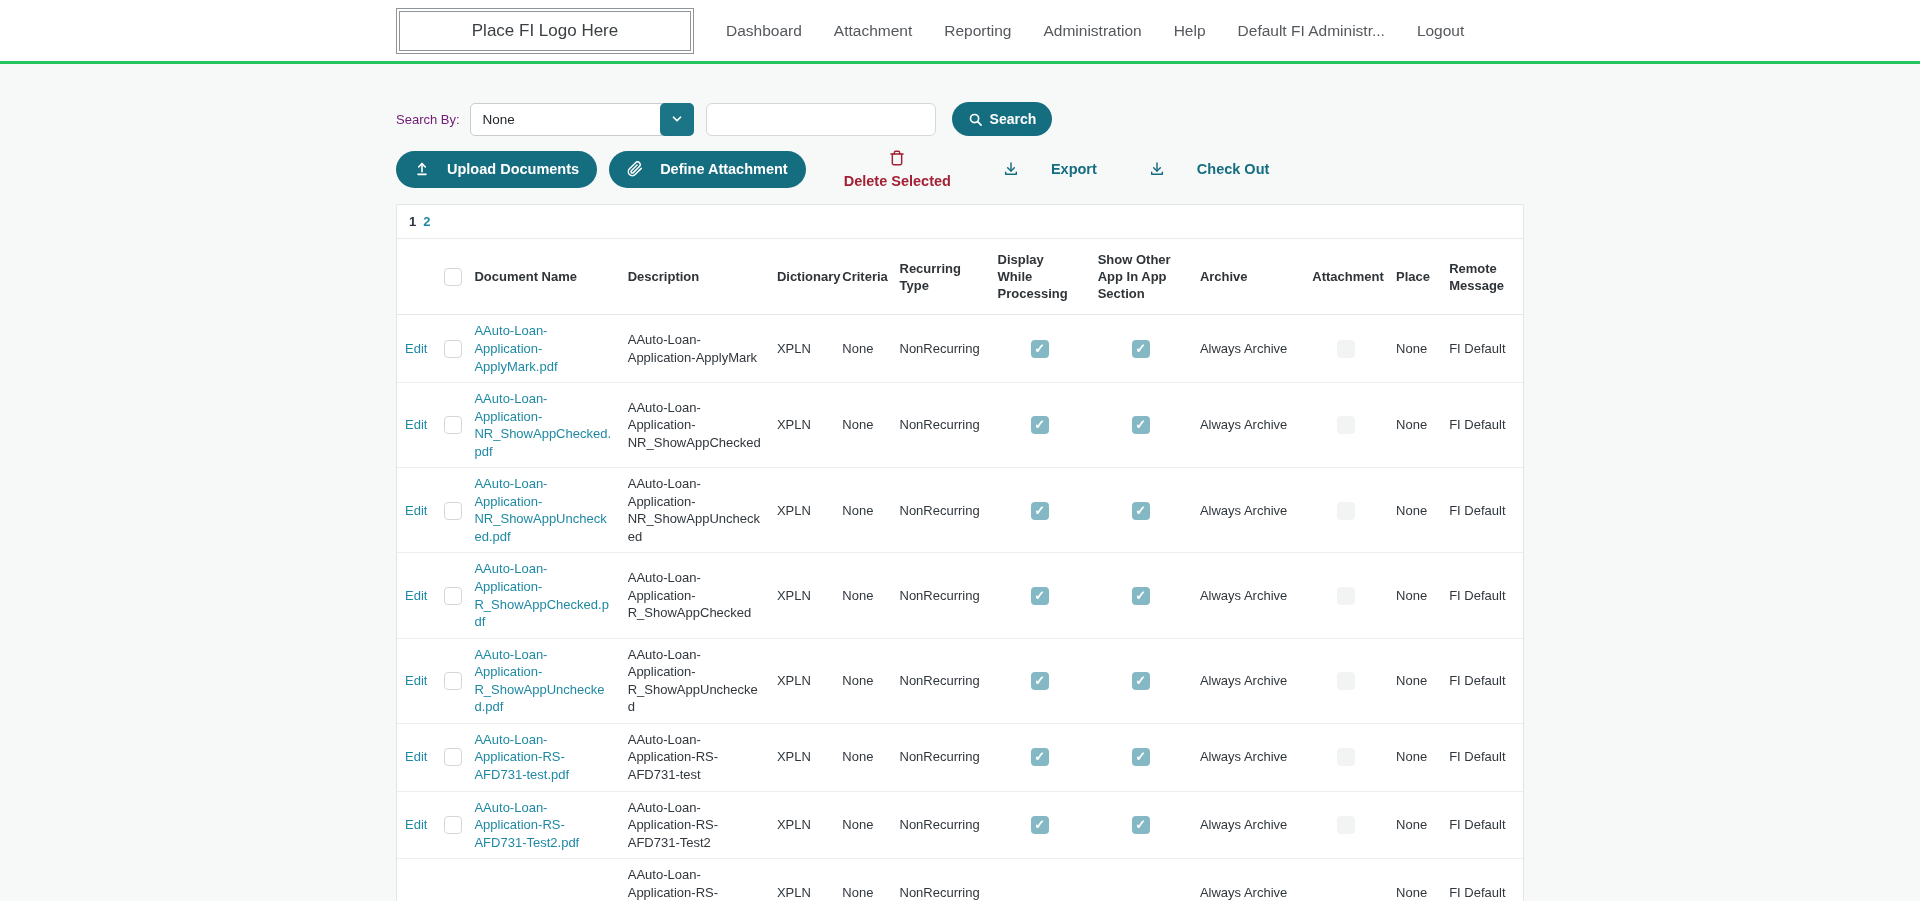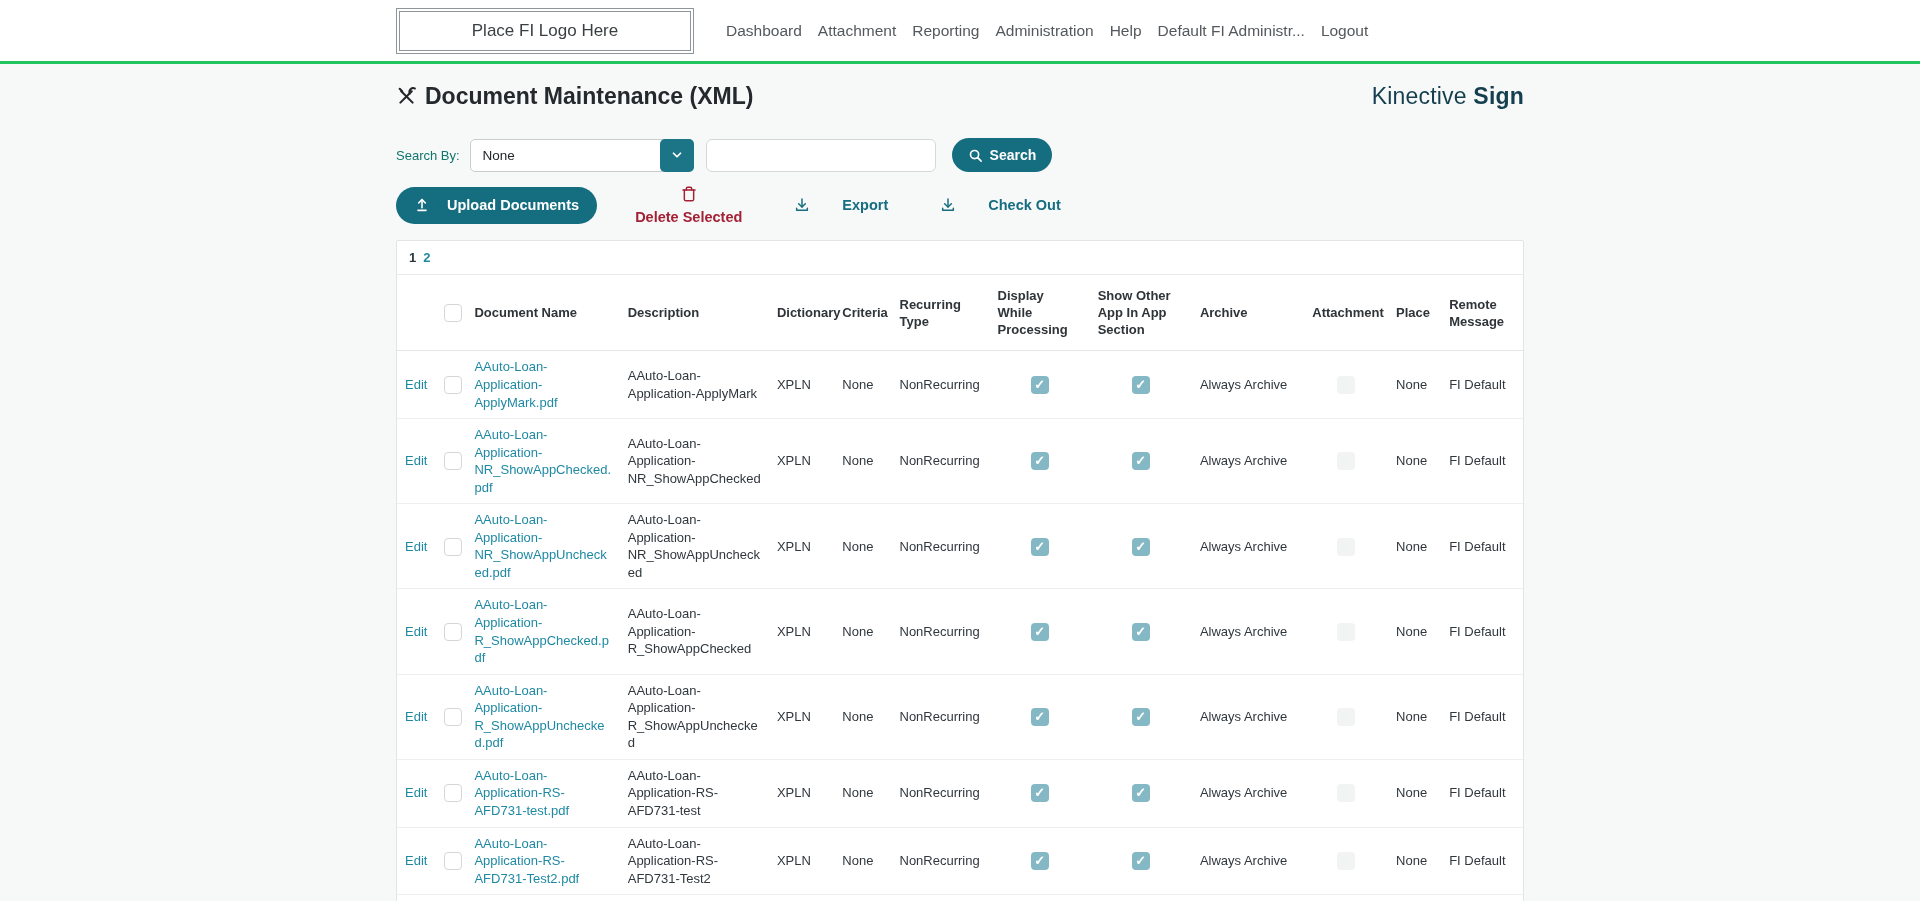--- a/index.html
+++ b/index.html
@@ -29,21 +29,21 @@
     width: 298px;
     height: 46px;
     border: 4px double #8f9598;
     display: flex;
     align-items: center;
     justify-content: center;
     font-size: 17px;
     color: #3a3f42;
     flex: 0 0 auto;
   }
-  .nav-links { display: flex; align-items: center; gap: 16px; }
+  .nav-links { display: flex; align-items: center; gap: 32px; }
   .nav-link {
     font-size: 15.5px;
     color: #54585c;
     cursor: pointer;
     white-space: nowrap;
   }
 
   
   .main { width: 1128px; margin: 0 auto; padding-top: 14px; }
 
@@ -64,21 +64,21 @@
   .brand { font-size: 23px; color: #133f4f; letter-spacing: .2px; }
   .brand b { font-weight: bold; }
 
   
   .search-row {
     margin-top: 24px;
     display: flex;
     align-items: center;
     height: 34px;
   }
-  .search-label { font-size: 13px; color: #0f766e; margin-right: 10px; }
+  .search-label { font-size: 13px; color: #701a75; margin-right: 10px; }
   .select {
     width: 224px; height: 33px;
     background: #fff;
     border: 1px solid #c9cdd0;
     border-radius: 5px;
     display: flex;
     align-items: center;
     position: relative;
     cursor: pointer;
   }
@@ -246,37 +246,20 @@
       <span class="nav-link">Administration</span>
       <span class="nav-link">Help</span>
       <span class="nav-link">Default FI Administr...</span>
       <span class="nav-link">Logout</span>
     </div>
   </div>
 </div>
 
 <div class="main">
 
-  <div class="title-row">
-    <div class="page-title">
-      <span>
-        <svg width="21" height="21" viewBox="0 0 24 24" fill="none" stroke="#212528" stroke-width="2.4" stroke-linecap="round">
-          <line x1="6" y1="6" x2="19" y2="19"></line>
-          <line x1="18" y1="6" x2="5" y2="19"></line>
-          <path d="M21.5 2.8 a4.3 4.3 0 0 0 -5.7 5.7"></path>
-          <path d="M4.2 3.2 l2.8 2.8"></path>
-        </svg>
-      </span>
-      <span>Document Maintenance (XML)</span>
-    </div>
-    <div class="brand">
-      <span>Kinective</span>
-      <b>Sign</b>
-    </div>
-  </div>
 
   <div class="search-row">
     <span class="search-label">Search By:</span>
     <div class="select">
       <span class="select-value">None</span>
       <span class="select-cap">
         <svg width="14" height="14" viewBox="0 0 24 24" fill="none" stroke="#ffffff" stroke-width="3" stroke-linecap="round" stroke-linejoin="round">
           <polyline points="6 9 12 15 18 9"></polyline>
         </svg>
       </span>
@@ -296,20 +279,28 @@
   <div class="toolbar">
     <button class="pill-btn">
       <span>
         <svg width="16" height="16" viewBox="0 0 24 24" fill="none" stroke="#ffffff" stroke-width="2.4" stroke-linecap="round" stroke-linejoin="round">
           <polyline points="7 9 12 4 17 9"></polyline>
           <line x1="12" y1="4" x2="12" y2="16"></line>
           <line x1="6" y1="20" x2="18" y2="20"></line>
         </svg>
       </span>
       <span>Upload Documents</span>
+    </button>
+    <button class="pill-btn">
+      <span>
+        <svg width="16" height="16" viewBox="0 0 24 24" fill="none" stroke="#ffffff" stroke-width="2.2" stroke-linecap="round" stroke-linejoin="round">
+          <path d="M21.44 11.05l-9.19 9.19a6 6 0 0 1-8.49-8.49l9.19-9.19a4 4 0 0 1 5.66 5.66l-9.2 9.19a2 2 0 0 1-2.83-2.83l8.49-8.48"></path>
+        </svg>
+      </span>
+      <span>Define Attachment</span>
     </button>
     <button class="text-btn danger">
       <span>
         <svg width="16" height="16" viewBox="0 0 24 24" fill="none" stroke="#a32035" stroke-width="2.2" stroke-linecap="round" stroke-linejoin="round">
           <polyline points="3 6 21 6"></polyline>
           <path d="M19 6v14a2 2 0 0 1-2 2H7a2 2 0 0 1-2-2V6"></path>
           <path d="M8 6V4a2 2 0 0 1 2-2h4a2 2 0 0 1 2 2v2"></path>
         </svg>
       </span>
       <span>Delete Selected</span>

